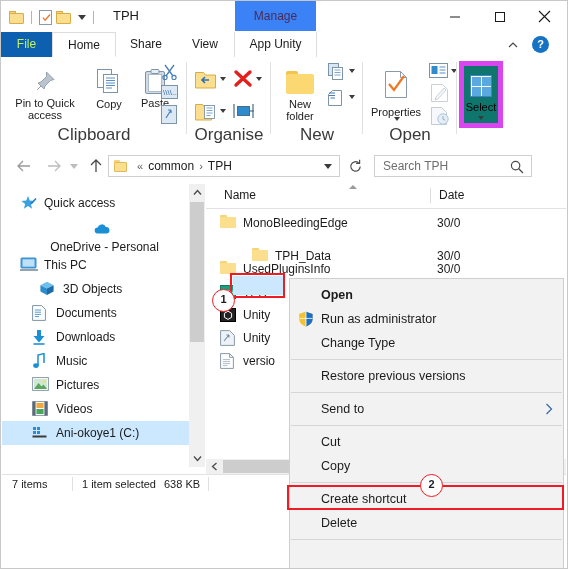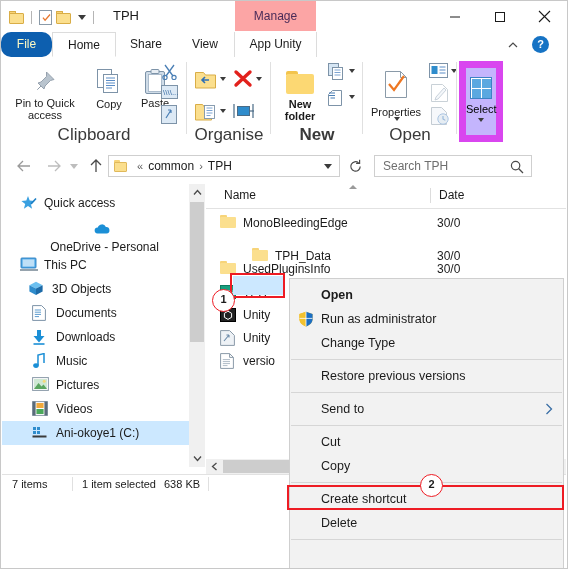--- a/index.html
+++ b/index.html
@@ -16,30 +16,30 @@
   .qat{position:absolute;left:8px;top:6px;height:20px;display:flex;align-items:center;gap:4px;}
   .qat .sep{width:1px;height:13px;background:#b5b5b5;margin:0 3px;}
   .ico-folder-sm{width:15px;height:13px;position:relative;}
   .ico-folder-sm .tab{position:absolute;left:0;top:0;width:7px;height:3px;background:#f7d479;border:1px solid #d9ad46;border-bottom:none;box-sizing:border-box;border-radius:1px 1px 0 0;}
   .ico-folder-sm .bd{position:absolute;left:0;top:2px;width:15px;height:11px;background:#fbdf8e;border:1px solid #d9ad46;box-sizing:border-box;border-radius:1px;}
   .ico-prop{width:13px;height:15px;background:#fff;border:1px solid #8a9aa8;box-sizing:border-box;position:relative;}
   .ico-prop .chk{position:absolute;left:2px;top:3px;width:9px;height:8px;}
   .qat-caret{width:0;height:0;border-left:4px solid transparent;border-right:4px solid transparent;border-top:5px solid #3b3b3b;margin-left:3px;}
   .win-title{position:absolute;left:112px;top:7px;font-size:13px;color:#1b1b1b;}
 
-  .manage-tab{position:absolute;left:234px;top:0;width:81px;height:30px;background:#fca5a5;}
+  .manage-tab{position:absolute;left:234px;top:0;width:81px;height:30px;background:#3b82f6;}
   .manage-tab span{display:block;text-align:center;line-height:30px;font-size:12px;color:#4a2b58;}
 
   .wbtns{position:absolute;right:0;top:0;display:flex;}
   .wbtn{width:45px;height:31px;display:flex;align-items:center;justify-content:center;}
   .wbtn svg{display:block;}
 
   
   .tabstrip{position:absolute;left:0;top:31px;width:566px;height:25px;background:#ffffff;border-bottom:1px solid #dcdcdc;}
-  .tab-file{position:absolute;left:0;top:0;width:51px;height:25px;background:#0d5faf;color:#fef9c3;text-align:center;line-height:25px;font-size:12px;border-radius:10px;}
+  .tab-file{position:absolute;left:0;top:0;width:51px;height:25px;background:#0d5faf;color:#bef264;text-align:center;line-height:25px;font-size:12px;}
   .tab{position:absolute;top:0;height:25px;line-height:25px;text-align:center;font-size:12px;color:#1b1b1b;}
   .tab.active{background:#ffffff;border:1px solid #dcdcdc;border-bottom:1px solid #ffffff;box-sizing:border-box;z-index:3;}
   .tab-home{left:51px;width:64px;}
   .tab-share{left:115px;width:60px;}
   .tab-view{left:175px;width:58px;}
   .tab-apptools{left:233px;width:83px;border-left:1px solid #dcdcdc;border-right:1px solid #dcdcdc;box-sizing:border-box;background:#fff;}
   .ribbon-min{position:absolute;right:46px;top:5px;width:16px;height:16px;}
   .help-btn{position:absolute;right:18px;top:4px;width:17px;height:17px;border-radius:50%;background:#1673c4;color:#fff;font-size:11px;font-weight:bold;text-align:center;line-height:17px;}
 
   
@@ -53,21 +53,21 @@
   .doc-stack{width:24px;height:26px;position:relative;margin:0 auto;}
   .clip-ico{width:20px;height:25px;position:relative;margin:0 auto;}
 
   .mini{position:absolute;}
   .caret-s{width:0;height:0;border-left:3px solid transparent;border-right:3px solid transparent;border-top:4px solid #3b3b3b;}
 
   .newfolder-ico{width:28px;height:23px;position:relative;}
   .nf-tab{position:absolute;left:0;top:0;width:12px;height:4px;background:#f3c44c;border-radius:2px 2px 0 0;}
   .nf-bd{position:absolute;left:0;top:3px;width:28px;height:20px;background:#fcd873;border-radius:2px;}
 
-  .select-box{position:absolute;left:458px;top:4px;width:44px;height:81px;background:#c4b5fd;border:7px solid #d946ef;box-sizing:border-box;}
+  .select-box{position:absolute;left:458px;top:4px;width:44px;height:67px;background:#0f766e;border:5px solid #d946ef;box-sizing:border-box;}
   .sel-grid{width:22px;height:22px;margin:0 auto;position:relative;border:1px solid #3d83c4;box-sizing:border-box;background:#fff;}
   .sel-grid i{position:absolute;width:9px;height:9px;background:#5aa8e0;}
 
   
   .navbar{position:absolute;left:0;top:146px;width:566px;height:36px;background:#fff;}
   .nav-arrow{position:absolute;top:8px;width:22px;height:22px;display:flex;align-items:center;justify-content:center;}
   .addrbox{position:absolute;left:107px;top:8px;width:232px;height:22px;border:1px solid #cfcfcf;box-sizing:border-box;background:#fff;display:flex;align-items:center;}
   .addr-folder{width:13px;height:12px;position:relative;margin:0 5px 0 5px;}
   .crumb{font-size:12px;color:#1b1b1b;}
   .crumb-sep{color:#5a5a5a;font-size:11px;margin:0 5px;}
@@ -280,21 +280,21 @@
           <rect x="4.5" y="4.5" width="12" height="9" fill="#2f8ccc" stroke="#4a6b86" stroke-width="1"></rect>
           <path d="M1 2 V16 M20 2 V16" stroke="#4a6b86" stroke-width="1.2"></path>
           <path d="M16.5 9 H21" stroke="#4a6b86" stroke-width="1.2"></path>
         </svg>
       </div>
 
       <div class="rglabel" style="left:0;width:84px;">Organise</div>
       <div class="rgdiv" style="left:83px;"></div>
     </div>
 
-    <div class="rgroup" style="left:270px;width:92px;font-weight:bold;">
+    <div class="rgroup" style="left:270px;width:92px;">
       <div class="ritem" style="left:4px;top:14px;width:50px;">
         <div class="newfolder-ico" style="margin:0 auto;">
           <div class="nf-tab"></div>
             <div class="nf-bd"></div>
         </div>
         <div style="margin-top:4px;">New</div>
         <div>folder</div>
       </div>
       <div class="mini" style="left:57px;top:6px;">
         <svg width="18" height="18" viewBox="0 0 18 18">
@@ -446,21 +446,21 @@
       <div class="nicon">
         <svg width="18" height="15" viewBox="0 0 18 15">
           <rect x="1" y="1" width="15" height="10" rx="0.8" fill="#4ea8e8" stroke="#2e7fc0" stroke-width="0.9"></rect>
           <rect x="2.6" y="2.4" width="11.8" height="7.2" fill="#bfe0f7"></rect>
           <path d="M0 13 H18" stroke="#7b8c99" stroke-width="1.6"></path>
         </svg>
       </div>
       <span>This PC</span>
     </div>
 
-    <div class="navrow" style="padding-left:26px;">
+    <div class="navrow" style="padding-left:37px;">
       <div class="nicon">
         <svg width="16" height="15" viewBox="0 0 16 15">
           <path d="M8 0.8 L14.6 4.2 L8 7.6 L1.4 4.2 Z" fill="#6cc0f0"></path>
           <path d="M1.4 4.2 V10.6 L8 14 V7.6 Z" fill="#2f8ccc"></path>
           <path d="M14.6 4.2 V10.6 L8 14 V7.6 Z" fill="#1d6ba8"></path>
         </svg>
       </div>
       <span>3D Objects</span>
     </div>
 

